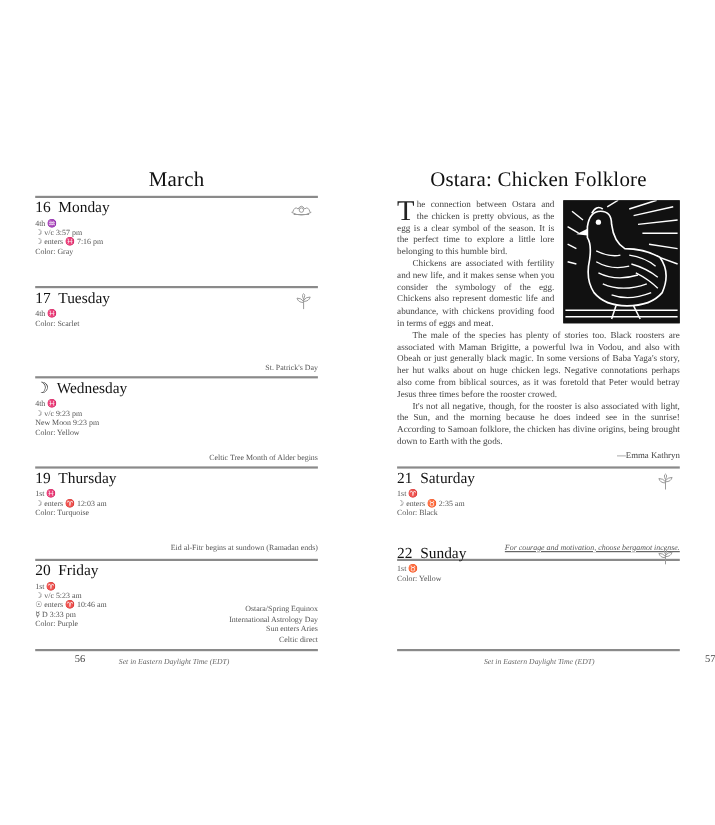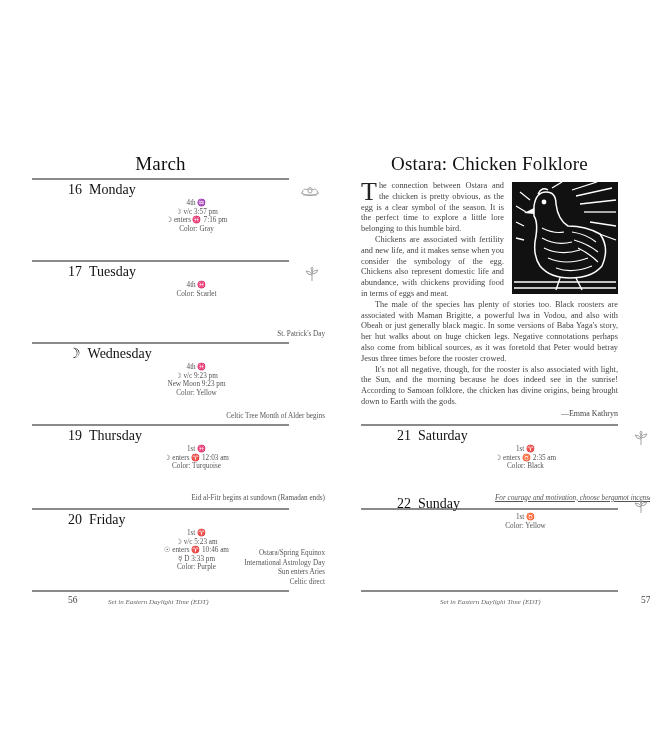--- a/index.html
+++ b/index.html
@@ -15,27 +15,27 @@
     position:absolute; top:153px; font-size:19px; color:#111; text-align:center; font-weight:normal;
     letter-spacing:0.2px;
   }
   .left .page-title { left:32px; width:257px; }
   .right .page-title { left:36px; width:257px; }
 
   .rule { position:absolute; height:2px; background:#8a8a8a; }
   .left .rule { left:32px; width:257px; }
   .right .rule { left:36px; width:257px; }
 
-  .day { position:absolute;margin-left:36px; }
+  .day { position:absolute; }
   .left .day { left:32px; width:257px; }
   .right .day { left:36px; width:257px; }
   .day-head { font-size:14px; color:#111; line-height:16px; margin-top:2px; white-space:nowrap; }
   .day-head .num { margin-right:7px; }
   .day-lines { font-size:7.2px; line-height:8.5px; color:#555; margin-top:1px; }
-  .day-lines div { white-space:nowrap;text-align:center; }
+  .day-lines div { white-space:nowrap; }
   .day-icon { position:absolute; right:4px; top:4px; width:18px; height:16px; color:#999; }
   .day-notes { position:absolute; right:0; bottom:3px; text-align:right; font-size:7.2px; line-height:9.5px; color:#555; }
   .day-notes.italic { font-style:italic;text-decoration:underline; }
 
   .footer { position:absolute; top:595px; font-size:9.5px; color:#444;padding-left:36px; }
   .footer-center { position:absolute; top:598px; font-size:7px; font-style:italic; color:#666; }
 
   .article {
     position:absolute; left:36px; top:181px; width:257px;
     font-size:8.3px; line-height:10.8px; color:#444; text-align:justify;

